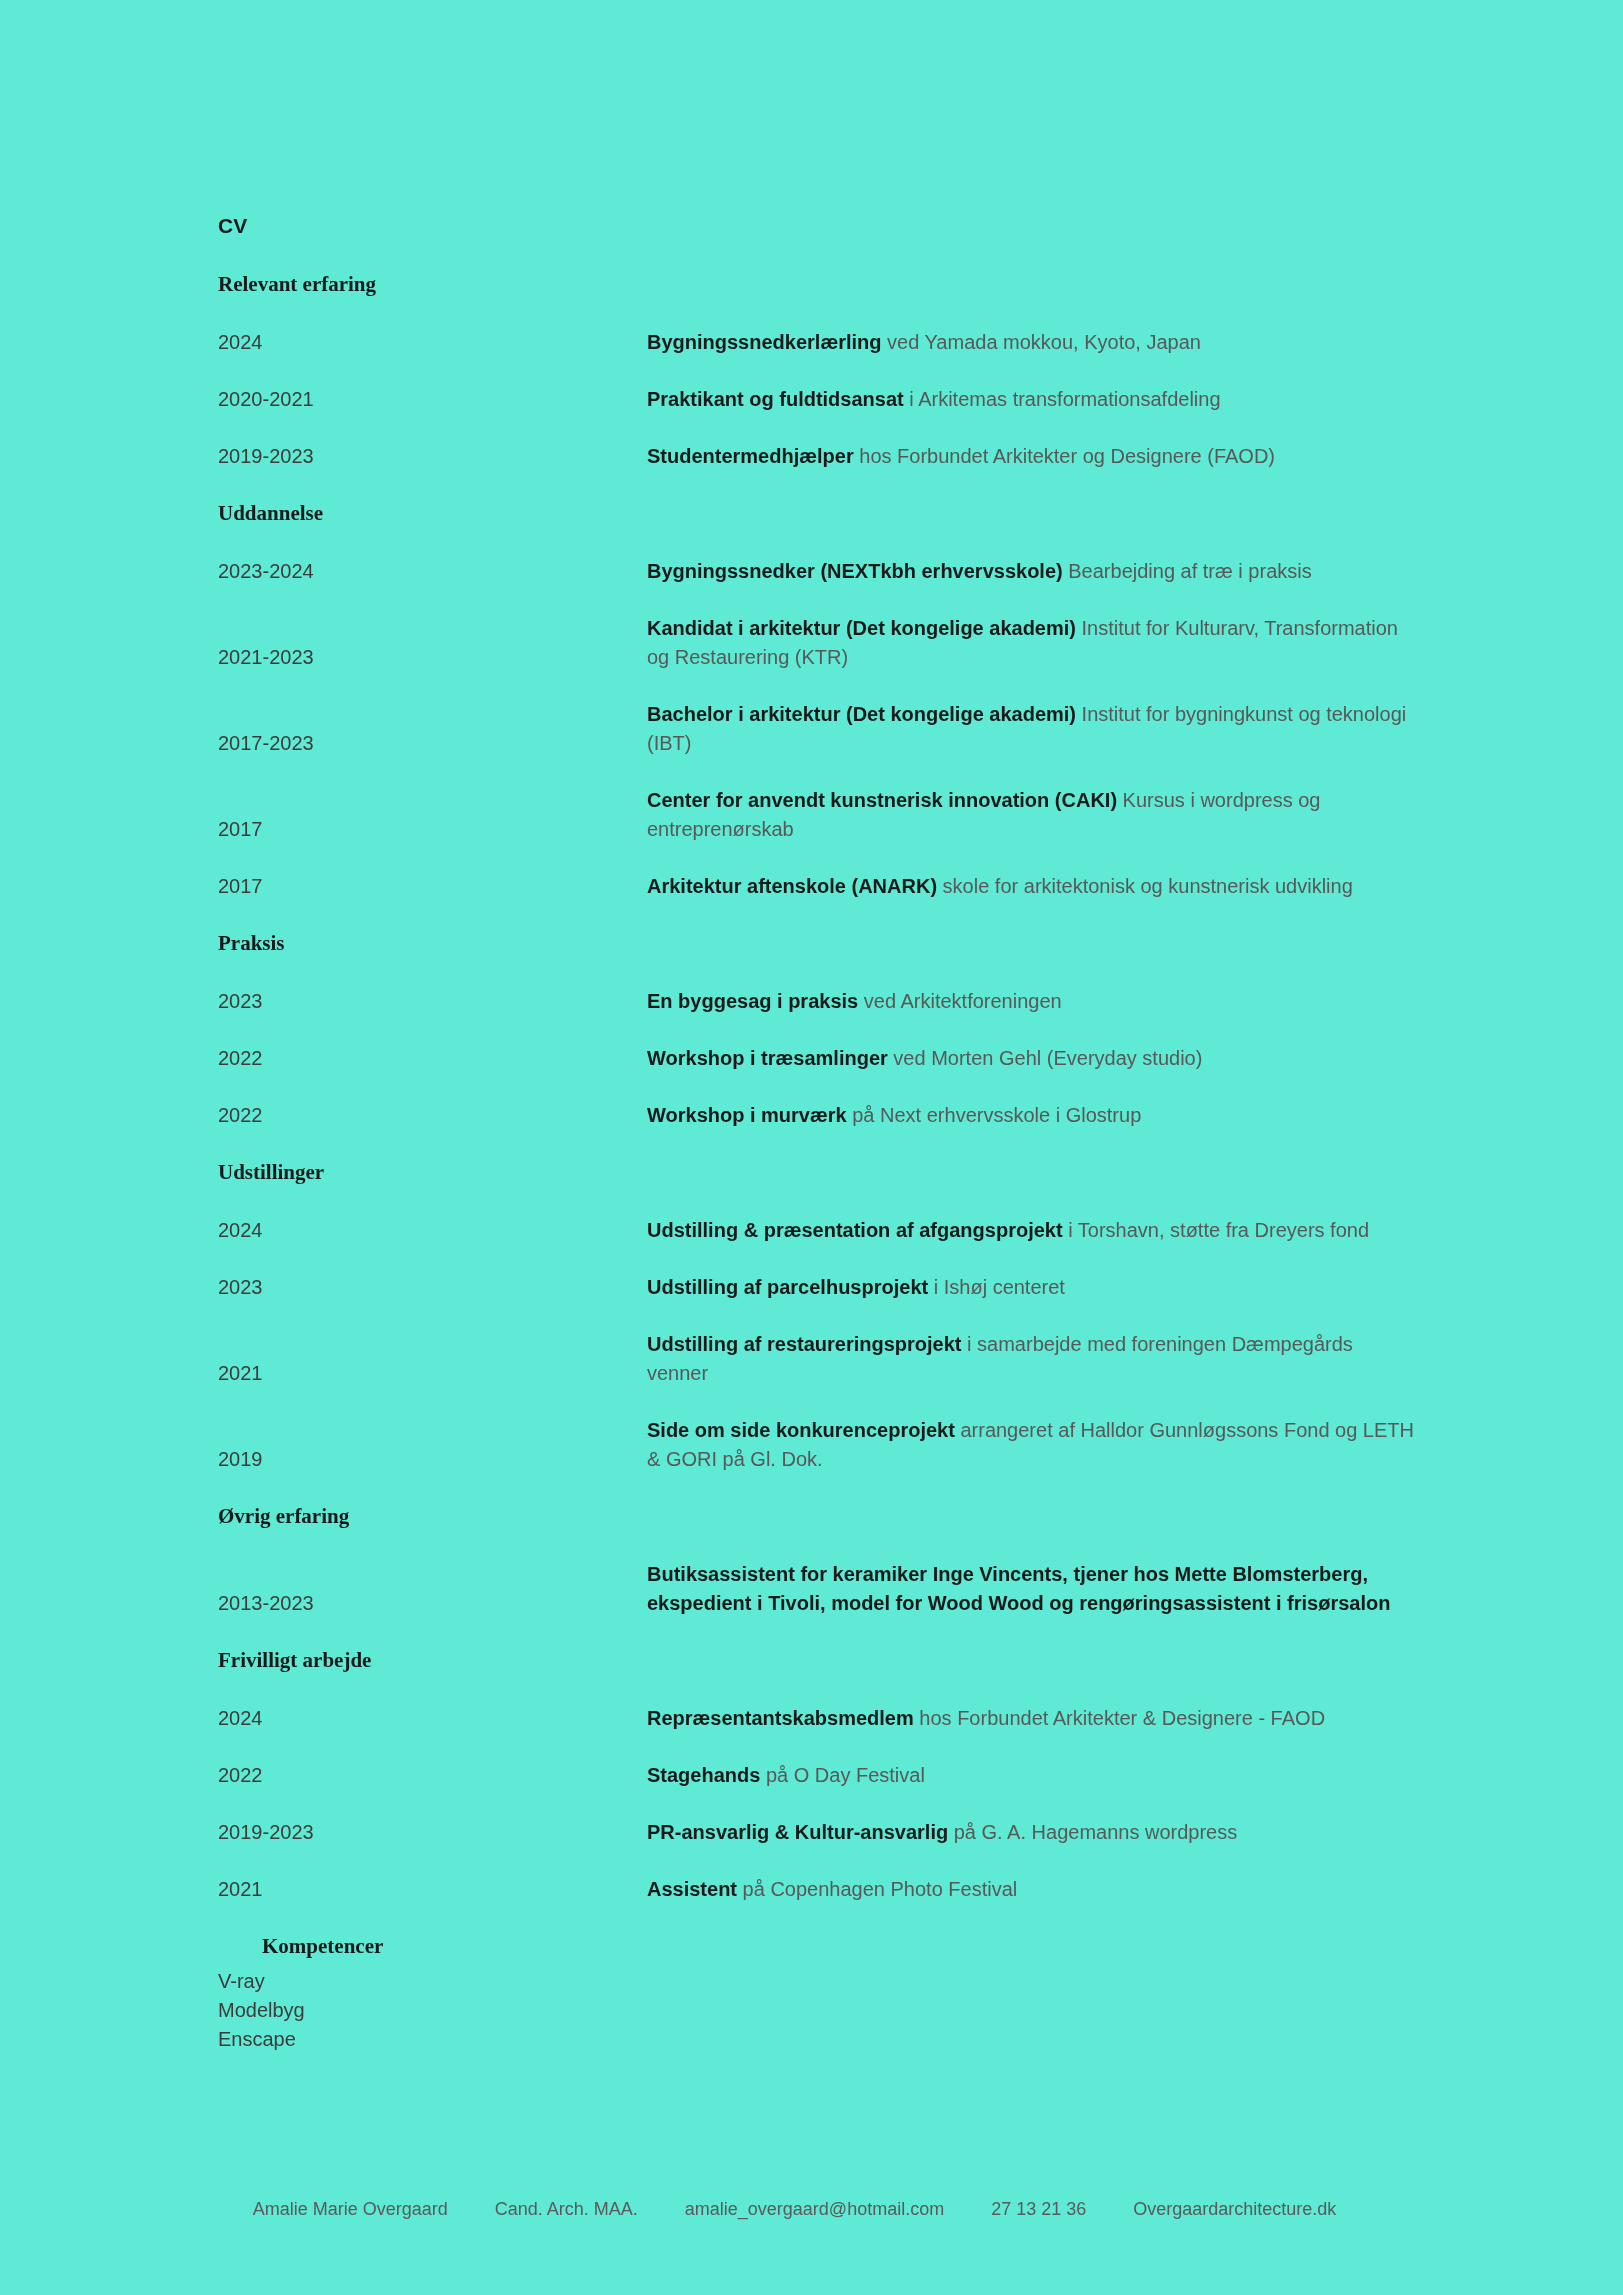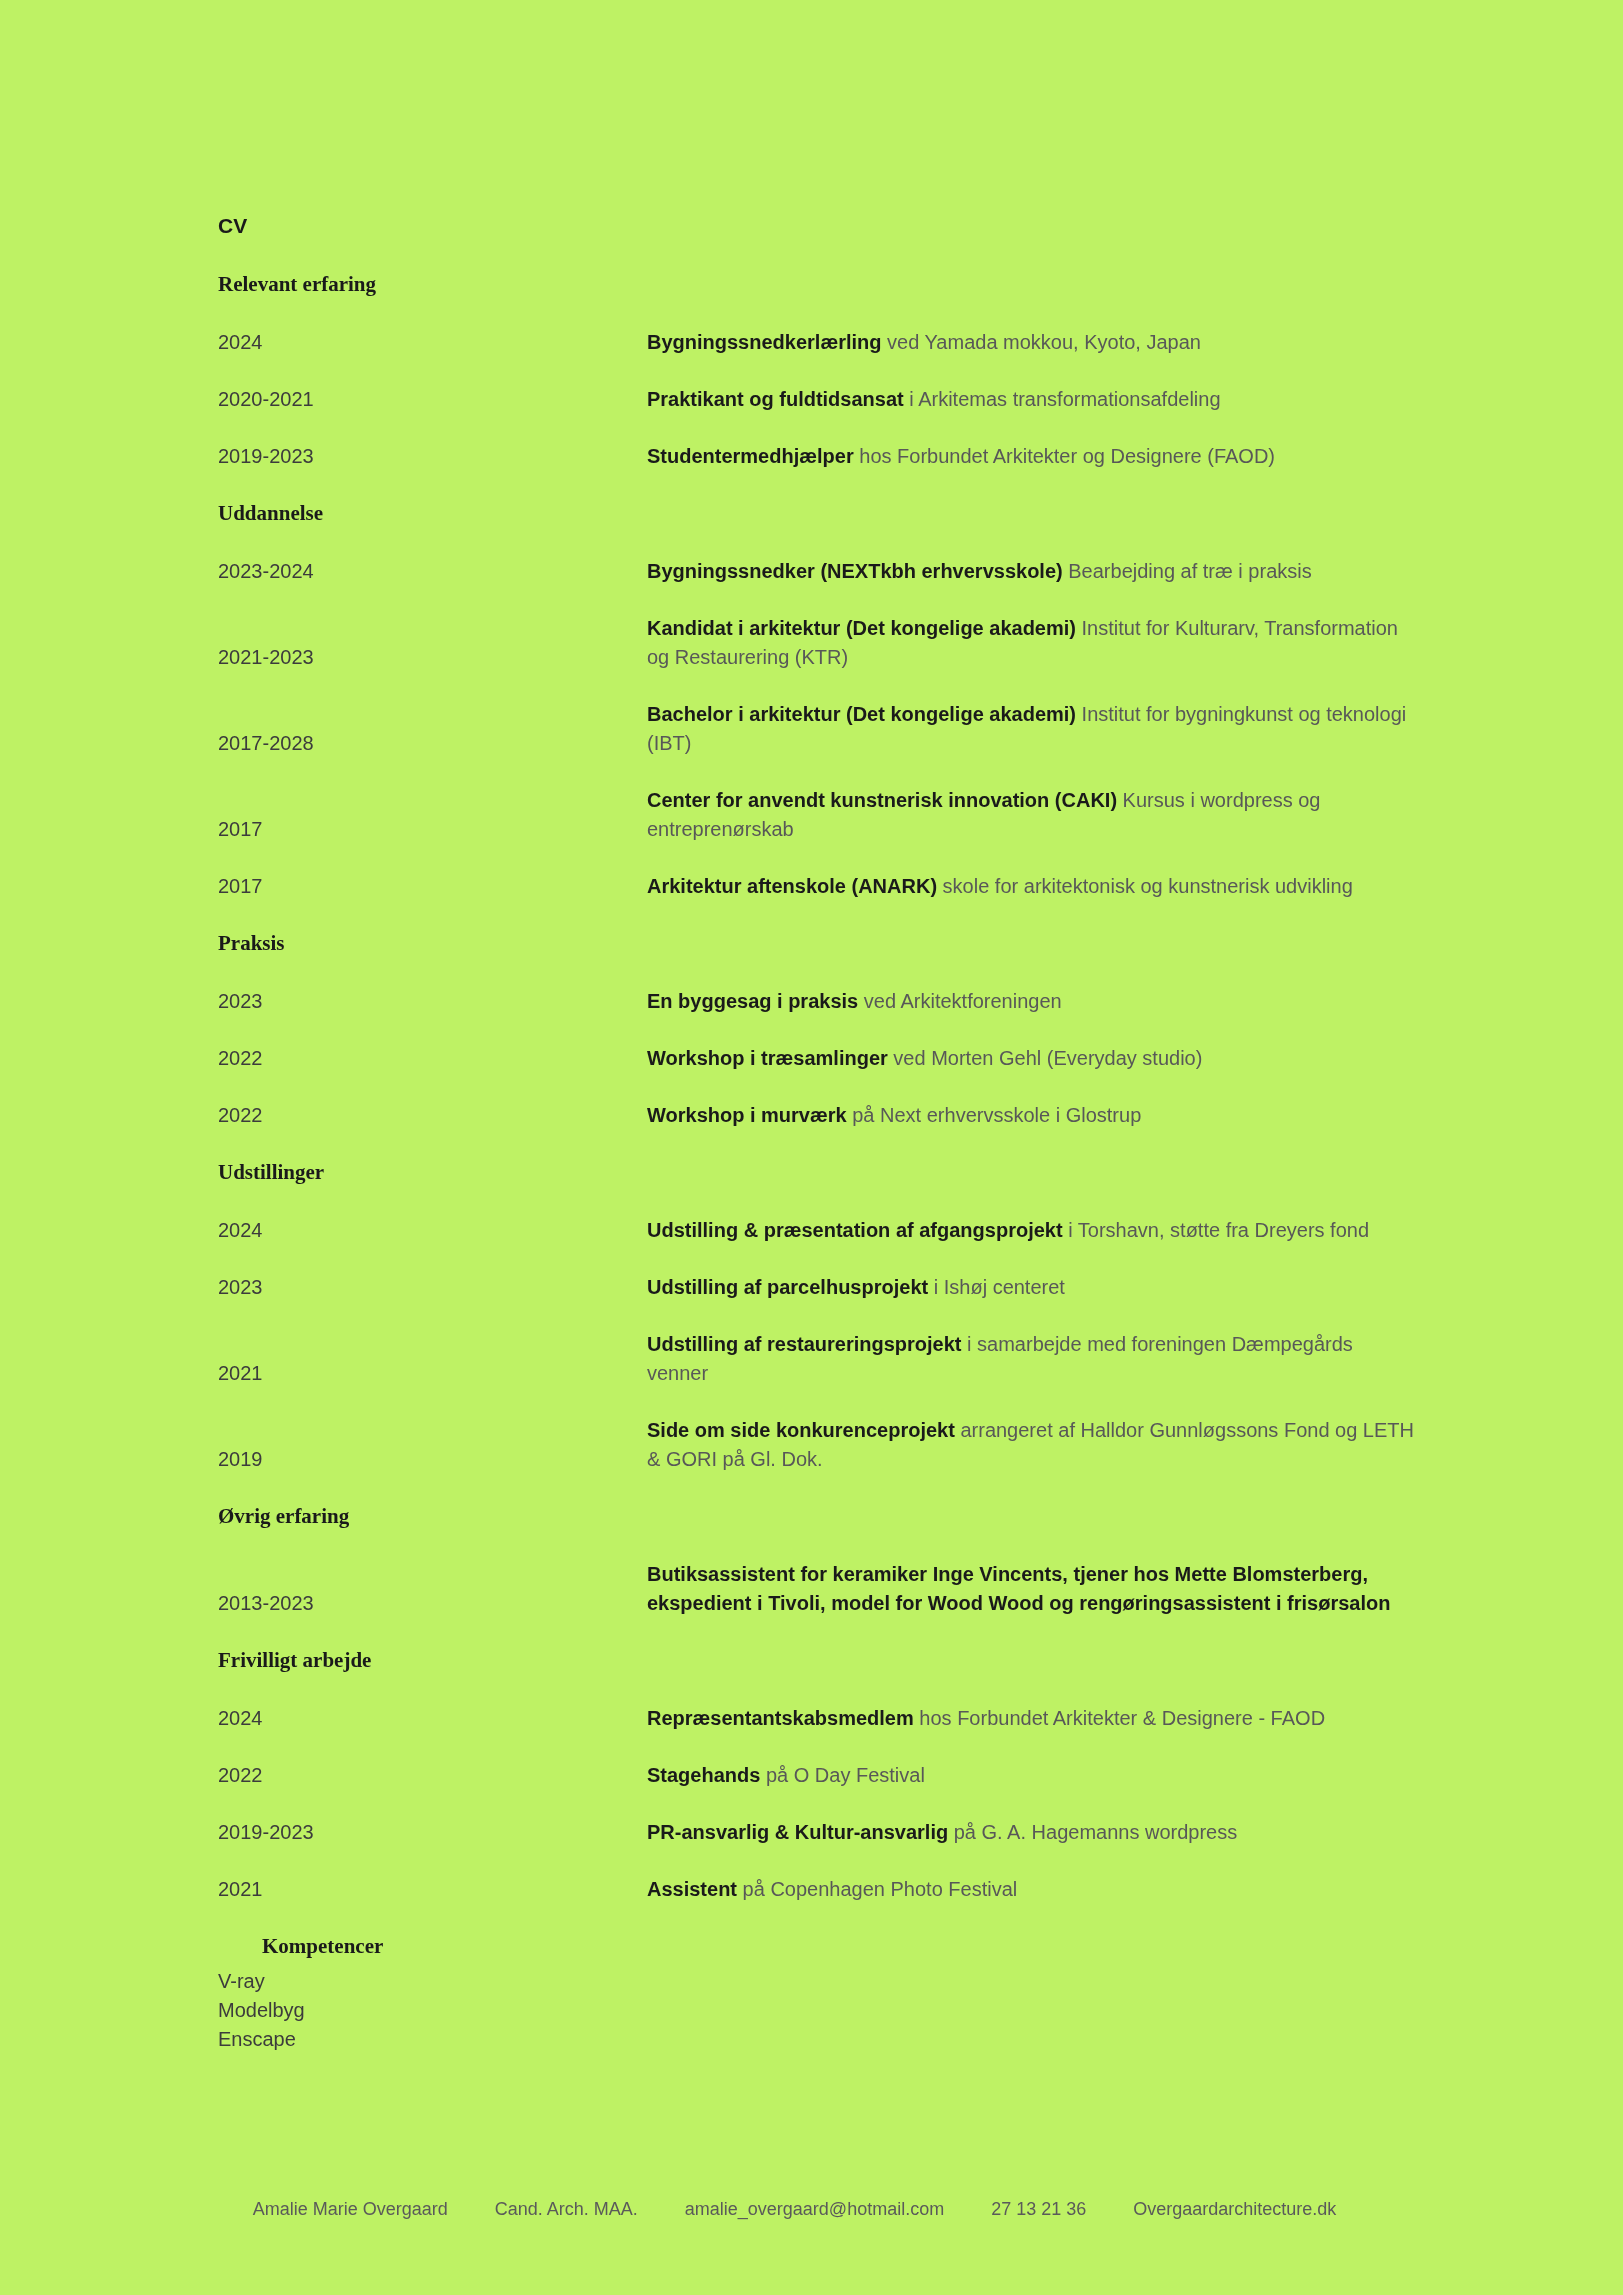--- a/index.html
+++ b/index.html
@@ -4,21 +4,21 @@
 <style>
   html, body {
     margin: 0;
     padding: 0;
     background: #ffffff;
   }
   .page {
     position: relative;
     width: 1623px;
     height: 2295px;
-    background: #bef264;
+    background: #5eead4;
     font-family: "Liberation Sans", "DejaVu Sans", sans-serif;
     color: #1a1a1a;
     overflow: hidden;
   }
   .content {
     position: absolute;
     left: 218px;
     top: 211px;
     width: 1199px;
   }
@@ -110,21 +110,21 @@
       <h2 class="section-heading">Uddannelse</h2>
       <div class="entry">
         <div class="period">2023-2024</div>
         <div class="desc"><span class="b">Bygningssnedker (NEXTkbh erhvervsskole)</span><span class="r"> Bearbejding af træ i praksis</span></div>
       </div>
       <div class="entry">
         <div class="period">2021-2023</div>
         <div class="desc"><span class="b">Kandidat i arkitektur (Det kongelige akademi)</span><span class="r"> Institut for Kulturarv, Transformation og Restaurering (KTR)</span></div>
       </div>
       <div class="entry">
-        <div class="period">2017-2028</div>
+        <div class="period">2017-2023</div>
         <div class="desc"><span class="b">Bachelor i arkitektur (Det kongelige akademi)</span><span class="r"> Institut for bygningkunst og teknologi (IBT)</span></div>
       </div>
       <div class="entry">
         <div class="period">2017</div>
         <div class="desc"><span class="b">Center for anvendt kunstnerisk innovation (CAKI)</span><span class="r"> Kursus i wordpress og entreprenørskab</span></div>
       </div>
       <div class="entry">
         <div class="period">2017</div>
         <div class="desc"><span class="b">Arkitektur aftenskole (ANARK)</span><span class="r"> skole for arkitektonisk og kunstnerisk udvikling</span></div>
       </div>

